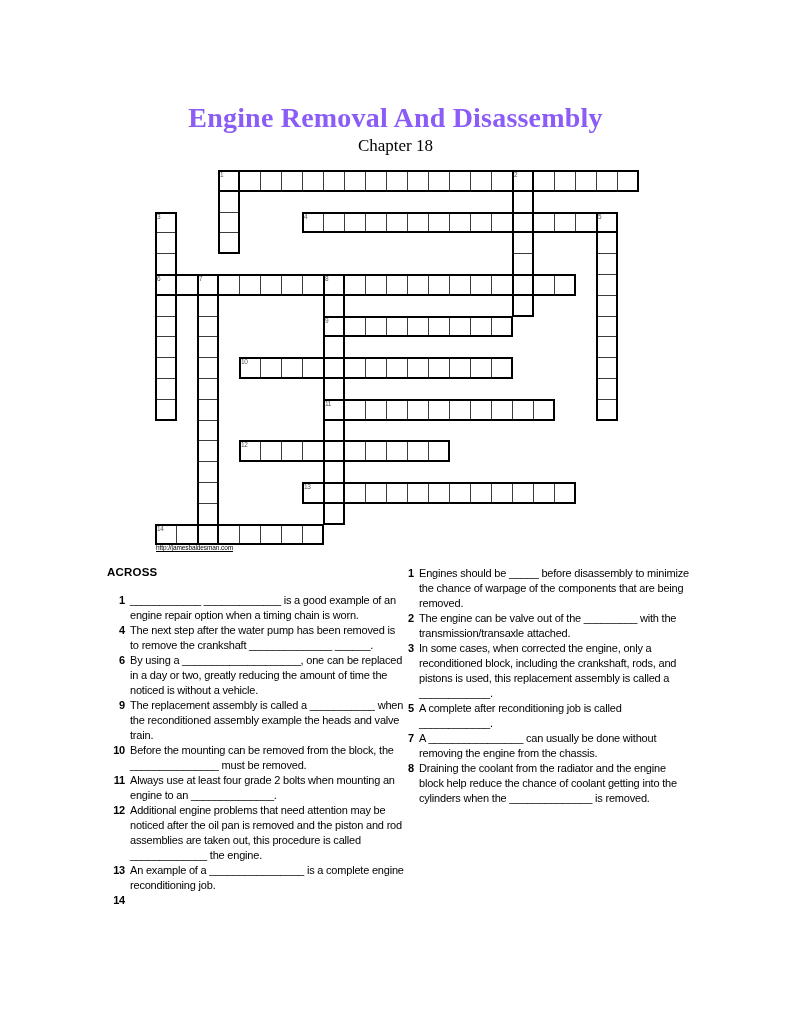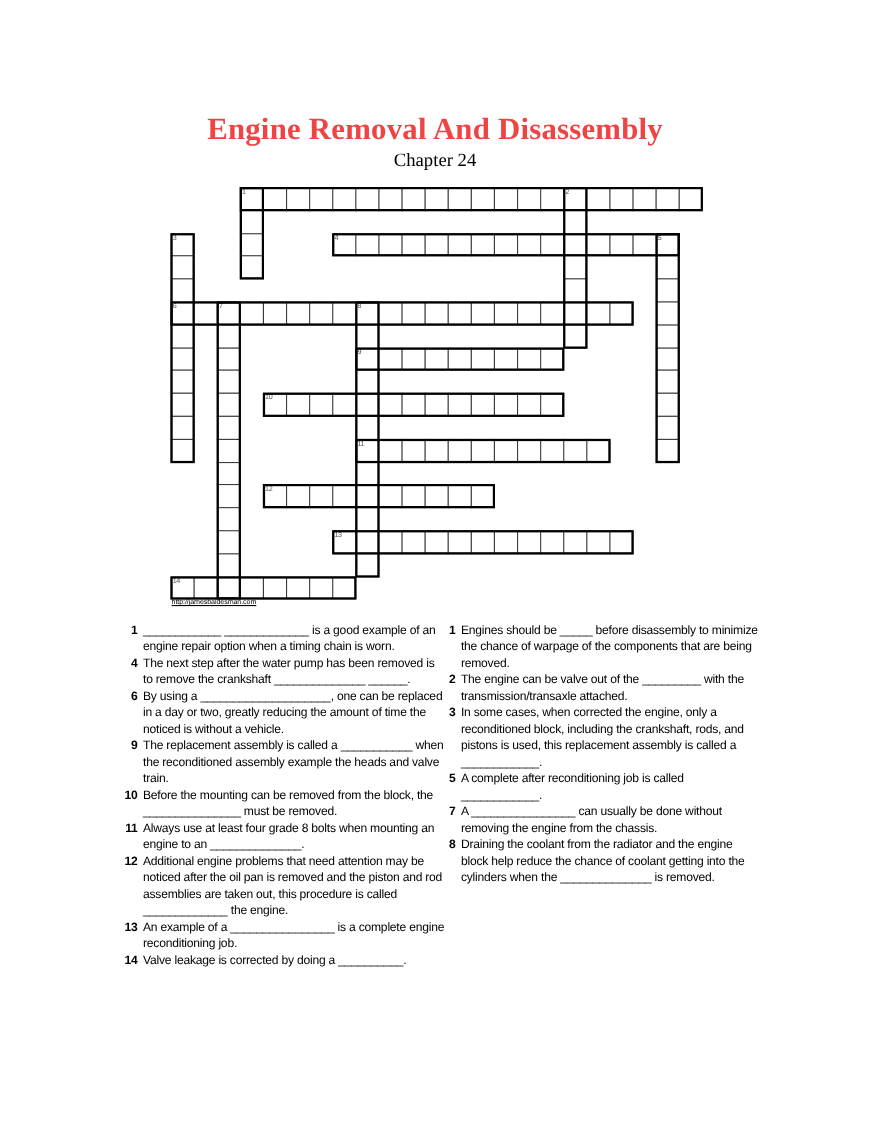--- a/index.html
+++ b/index.html
@@ -1,20 +1,20 @@
 <!DOCTYPE html>
 <html><head>
 <meta charset="utf-8">
 <style>
   html,body{margin:0;padding:0;background:#fff;}
   .page{position:relative;width:791px;height:1024px;background:#ffffff;
         font-family:"Liberation Sans",sans-serif;color:#000;overflow:hidden;}
   .title{position:absolute;top:102px;left:0;width:100%;text-align:center;
          font-family:"Liberation Serif",serif;font-weight:bold;font-size:28px;
-         letter-spacing:0.2px;color:#ef4444;}
+         letter-spacing:0.2px;color:#8b5cf6;}
   .subtitle{position:absolute;top:136px;left:0;width:100%;text-align:center;
             font-family:"Liberation Serif",serif;font-size:17px;color:#000;}
   .grid{position:absolute;left:155px;top:170px;width:485px;height:377px;}
   .cell{position:absolute;width:22px;height:21.8px;box-sizing:border-box;
         border:1px solid #3c3c3c;background:#fff;}
   .cell-num{position:absolute;top:0;left:1px;font-size:6.5px;line-height:8px;
             color:#555;letter-spacing:-0.3px;}
   .word-outline{position:absolute;box-sizing:border-box;border:2px solid #000;
                 pointer-events:none;background:transparent;}
   .footer-url{position:absolute;left:156px;top:544px;font-size:6.5px;line-height:8px;
@@ -28,21 +28,21 @@
   .clue-num{font-weight:bold;text-align:right;flex:none;}
   .clues.across .clue-num{width:18px;}
   .clues.down .clue-num{width:11px;}
   .clue-text{margin-left:5px;white-space:pre-wrap;}
 </style>
 </head>
 <body>
 
 <div class="page">
   <div class="title">Engine Removal And Disassembly</div>
-  <div class="subtitle">Chapter 24</div>
+  <div class="subtitle">Chapter 18</div>
 
   <div class="grid">
       <div class="cell" style="left: 63px; top: 0px;">
         <span class="cell-num">1</span>
       </div>
       <div class="cell" style="left: 84px; top: 0px;"></div>
       <div class="cell" style="left: 105px; top: 0px;"></div>
       <div class="cell" style="left: 126px; top: 0px;"></div>
       <div class="cell" style="left: 147px; top: 0px;"></div>
       <div class="cell" style="left: 168px; top: 0px;"></div>
@@ -240,20 +240,21 @@
       <div class="word-outline" style="left: 357px; top: 0px; width: 22px; height: 146.6px;"></div>
       <div class="word-outline" style="left: 0px; top: 41.6px; width: 22px; height: 209px;"></div>
       <div class="word-outline" style="left: 441px; top: 41.6px; width: 22px; height: 209px;"></div>
       <div class="word-outline" style="left: 42px; top: 104px; width: 22px; height: 271.4px;"></div>
       <div class="word-outline" style="left: 168px; top: 104px; width: 22px; height: 250.6px;"></div>
     </div>
 
   <div class="footer-url">http://jamesbaldesman.com</div>
 
   <div class="clues across">
+    <h2>ACROSS</h2>
     <div id="across-list">
         <div class="clue">
           <span class="clue-num">1</span>
           <span class="clue-text">____________ _____________ is a good example of an engine repair option when a timing chain is worn.</span>
         </div>
         <div class="clue">
           <span class="clue-num">4</span>
           <span class="clue-text">The next step after the water pump has been removed is to remove the crankshaft ______________ ______.</span>
         </div>
         <div class="clue">
@@ -263,33 +264,32 @@
         <div class="clue">
           <span class="clue-num">9</span>
           <span class="clue-text">The replacement assembly is called a ___________ when the reconditioned assembly example the heads and valve train.</span>
         </div>
         <div class="clue">
           <span class="clue-num">10</span>
           <span class="clue-text">Before the mounting can be removed from the block, the _______________ must be removed.</span>
         </div>
         <div class="clue">
           <span class="clue-num">11</span>
-          <span class="clue-text">Always use at least four grade 8 bolts when mounting an engine to an ______________.</span>
+          <span class="clue-text">Always use at least four grade 2 bolts when mounting an engine to an ______________.</span>
         </div>
         <div class="clue">
           <span class="clue-num">12</span>
           <span class="clue-text">Additional engine problems that need attention may be noticed after the oil pan is removed and the piston and rod assemblies are taken out, this procedure is called _____________ the engine.</span>
         </div>
         <div class="clue">
           <span class="clue-num">13</span>
           <span class="clue-text">An example of a ________________ is a complete engine reconditioning job.</span>
         </div>
         <div class="clue">
           <span class="clue-num">14</span>
-          <span class="clue-text">Valve leakage is corrected by doing a __________.</span>
         </div>
       </div>
   </div>
 
   <div class="clues down">
     <div id="down-list">
         <div class="clue">
           <span class="clue-num">1</span>
           <span class="clue-text">Engines should be _____ before disassembly to minimize the chance of warpage of the components that are being removed.</span>
         </div>

